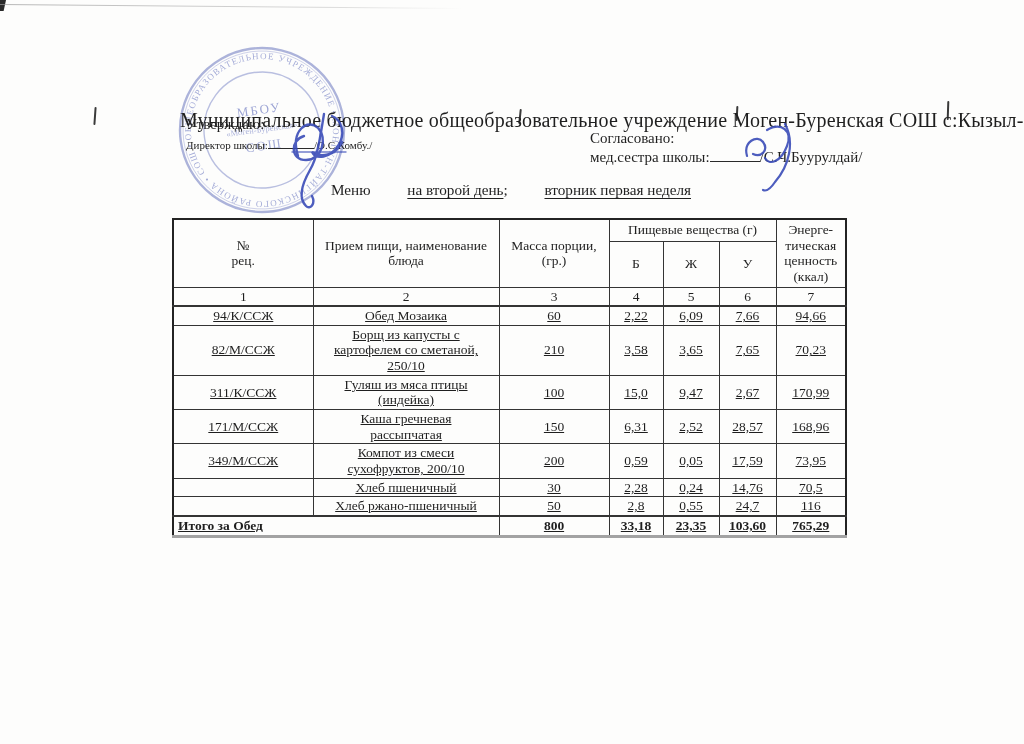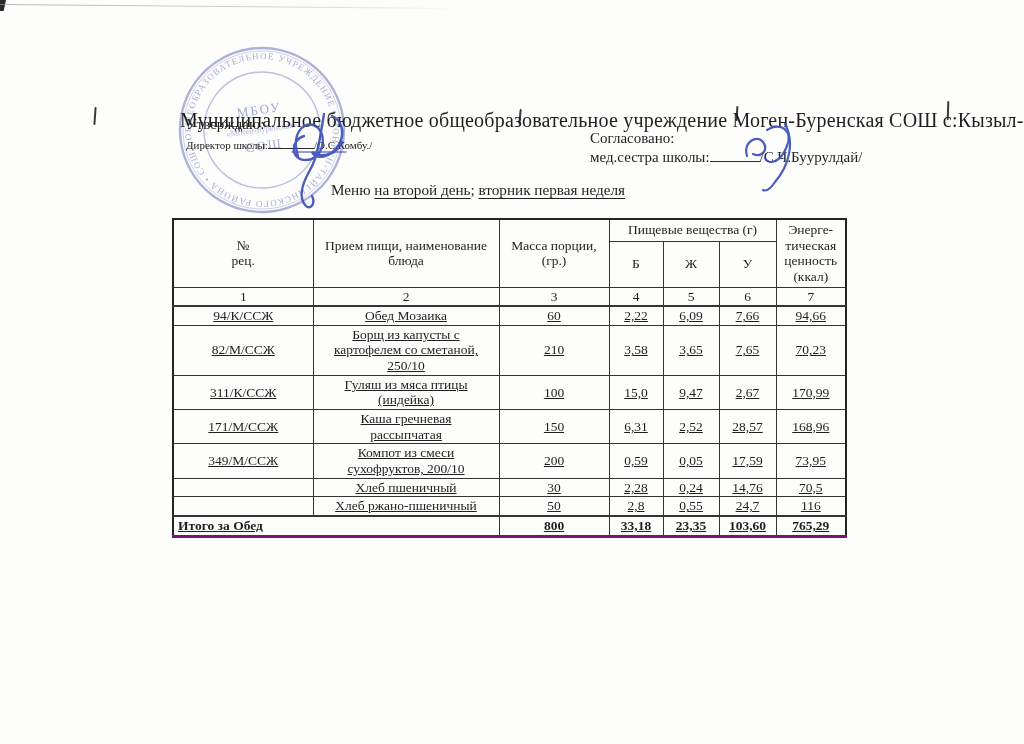--- a/index.html
+++ b/index.html
@@ -19,39 +19,39 @@
 
   
   .doc-title { position:absolute; left:180px; top:88px; width:690px; font-size:20px; letter-spacing:.2px; white-space:nowrap;margin-top:21px; }
   .approve { position:absolute; left:186px; top:116px; font-size:15px; }
   .agree   { position:absolute; left:590px; top:130px; font-size:15px; }
   .director-line { position:absolute; left:186px; top:138px; font-size:11px; white-space:nowrap; }
   .nurse-line    { position:absolute; left:590px; top:147px; font-size:15px; white-space:nowrap; }
   .sig-underline { display:inline-block; width:46px; border-bottom:1.2px solid #2a2a2a; height:1em; vertical-align:baseline; }
   .sig-underline.wide { width:50px; }
   .menu-line { position:absolute; left:331px; top:181px; font-size:15.2px; white-space:nowrap; }
-  .u { text-decoration:underline; text-underline-offset:3px; }
+  .u { text-decoration:underline; text-underline-offset:3px;margin-left:33px; }
 
   
   .stamp-svg { position:absolute; left:172px; top:40px; width:180px; height:180px; transform:rotate(-8deg); opacity:.85; }
 
   
   .sig-svg { position:absolute; }
   .sig-director { left:268px; top:108px; width:120px; height:112px; }
   .sig-nurse { left:733px; top:116px; width:76px; height:84px; }
 
   
   table.menu { position:absolute; left:172px; top:218px; width:673px; border-collapse:collapse; table-layout:fixed; font-size:13.5px; line-height:1.16; }
   table.menu th, table.menu td { border:1px solid #343434; text-align:center; vertical-align:middle; padding:1px 2px; font-weight:normal; }
   table.menu { border:2px solid #232323; }
   .pre { white-space:pre-line; }
   tr.hdr-group th { height:22px; }
   tr.hdr-main th { height:46px; }
   tr.colnums td { height:15px; border-bottom-width:2px; }
-  tr.total-row td { font-weight:bold; border-top-width:2px; border-bottom:3px solid #701a75; height:18px; }
+  tr.total-row td { font-weight:bold; border-top-width:2px; border-bottom:3px solid #a3a3a3; height:18px; }
   tr.total-row td.total-label { text-align:left; padding-left:4px; }
   tbody tr td { height:17px;text-decoration:underline; }
 </style>
 </head>
 <body>
 
 <div class="paper">
 
   <div class="corner-mark"></div>
   <div class="top-edge-line"></div>

